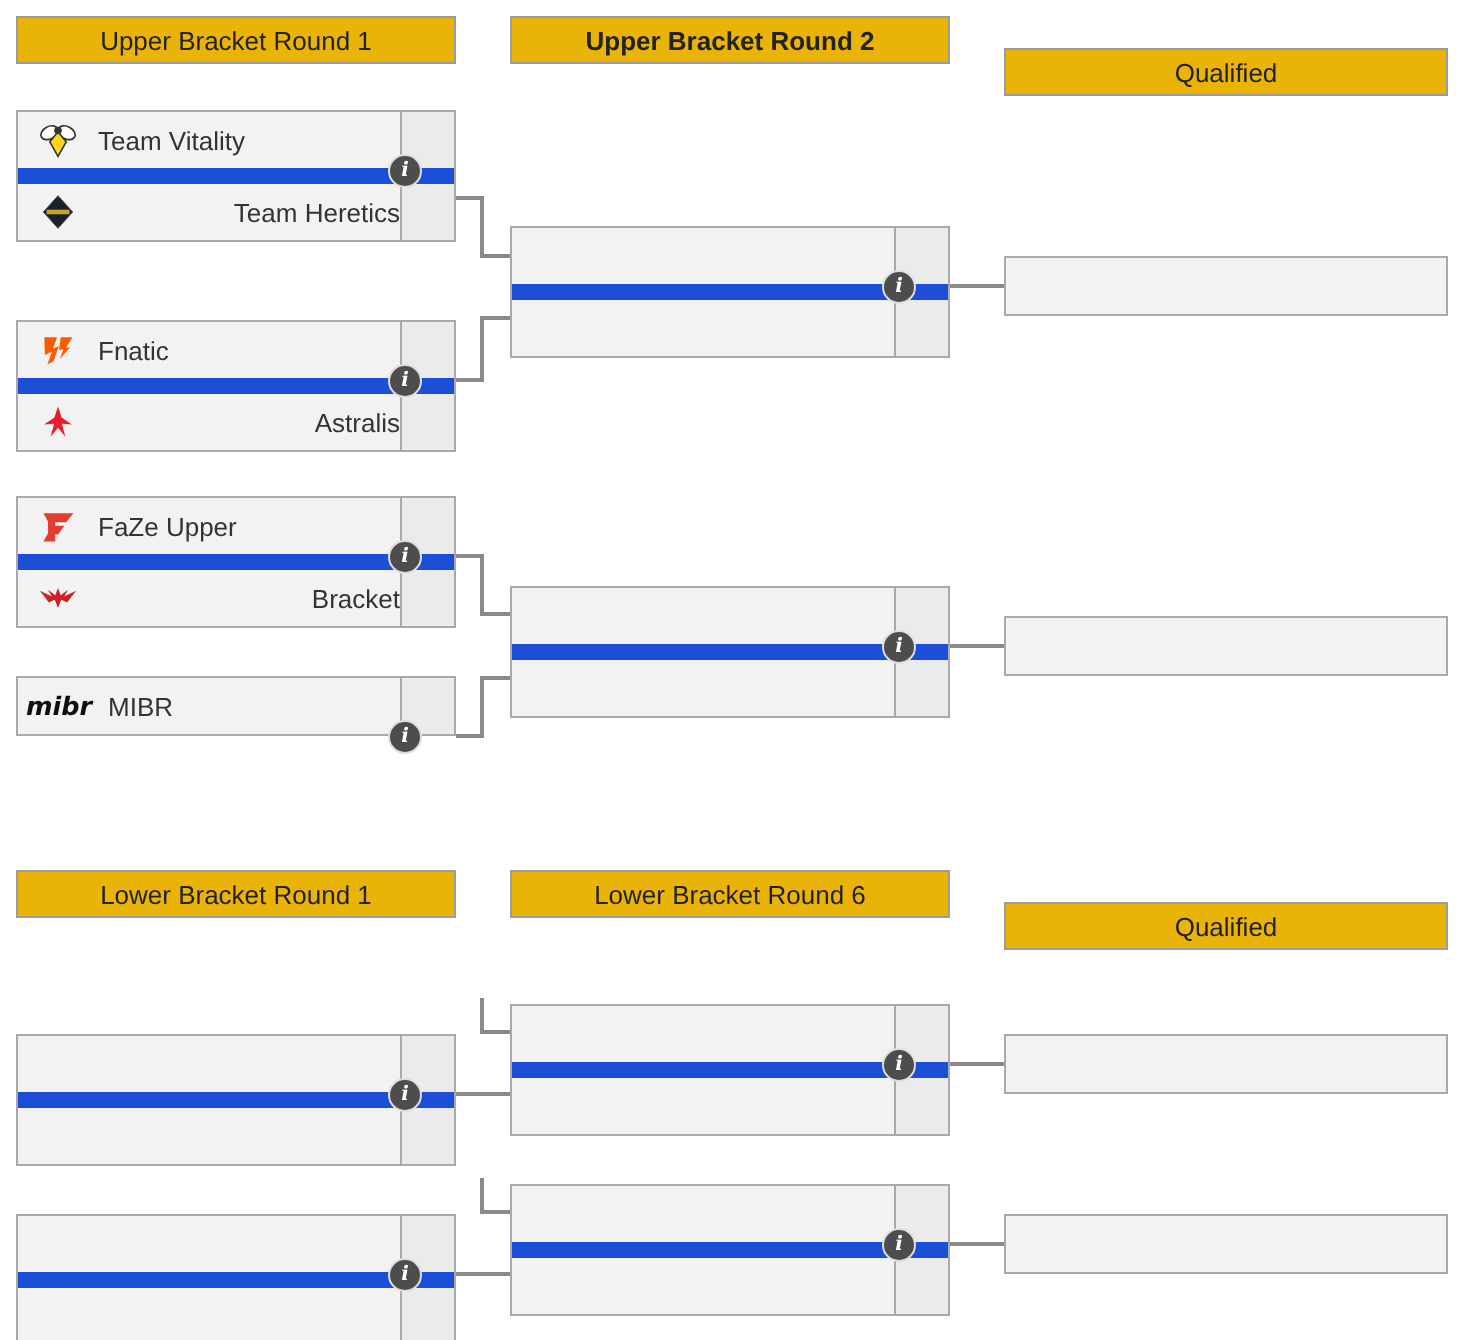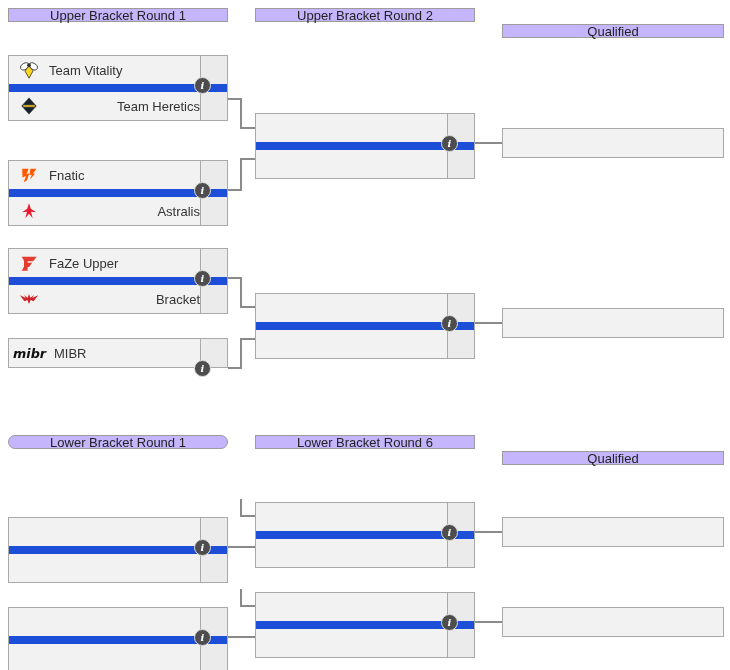--- a/index.html
+++ b/index.html
@@ -1,22 +1,22 @@
 <!DOCTYPE html>
 <html><head>
 <meta charset="utf-8">
 <style>
   html,body{margin:0;padding:0;}
   body{
     width:730px;height:670px;position:relative;background:#ffffff;
     font-family:"Liberation Sans",sans-serif;overflow:hidden;
   }
   .hdr{
-    position:absolute;width:220px;height:14px;box-sizing:border-box;
-    background:#c4b5fd;border:1px solid #9c9c9c;
+    position:absolute;width:220px;height:24px;box-sizing:border-box;
+    background:#eab308;border:1px solid #9c9c9c;
     display:flex;align-items:center;justify-content:center;
     font-size:13px;color:#222;
   }
   .hdr.wide{width:222px;margin-top:16px;}
   .match{
     position:absolute;width:220px;box-sizing:border-box;
     background:#f2f2f2;border:1px solid #a9a9a9;
   }
   .trow{height:28px;display:flex;align-items:center;}
   .trow + .trow{border-top:8px solid #1d4ed8;text-align:right;}
@@ -38,23 +38,23 @@
   .qbox{
     position:absolute;width:222px;height:30px;box-sizing:border-box;
     background:#f2f2f2;border:1px solid #a9a9a9;
   }
   .cn{position:absolute;background:#8a8a8a;z-index:1;}
 </style>
 </head>
 <body>
 
 <div class="hdr" style="left:8px;top:8px;">Upper Bracket Round 1</div>
-<div class="hdr" style="left:255px;top:8px;">Upper Bracket Round 2</div>
+<div class="hdr" style="left:255px;top:8px;font-weight:bold;">Upper Bracket Round 2</div>
 <div class="hdr wide" style="left:502px;top:8px;">Qualified</div>
-<div class="hdr" style="left:8px;top:435px;border-radius:10px;">Lower Bracket Round 1</div>
+<div class="hdr" style="left:8px;top:435px;">Lower Bracket Round 1</div>
 <div class="hdr" style="left:255px;top:435px;">Lower Bracket Round 6</div>
 <div class="hdr wide" style="left:502px;top:435px;">Qualified</div>
 
 <div class="match" style="left:8px;top:55px;">
   <div class="trow">
     <span class="logo">
       <svg width="20" height="20" viewBox="0 0 22 22">
         <ellipse cx="6.3" cy="7" rx="5" ry="3.4" fill="#fff" stroke="#333" stroke-width="0.9" transform="rotate(-28 6.3 7)"></ellipse>
         <ellipse cx="15.7" cy="7" rx="5" ry="3.4" fill="#fff" stroke="#333" stroke-width="0.9" transform="rotate(28 15.7 7)"></ellipse>
         <path d="M11 6.5 L15.5 12 L11 20 L6.5 12 Z" fill="#ffd520" stroke="#333" stroke-width="0.9"></path>

